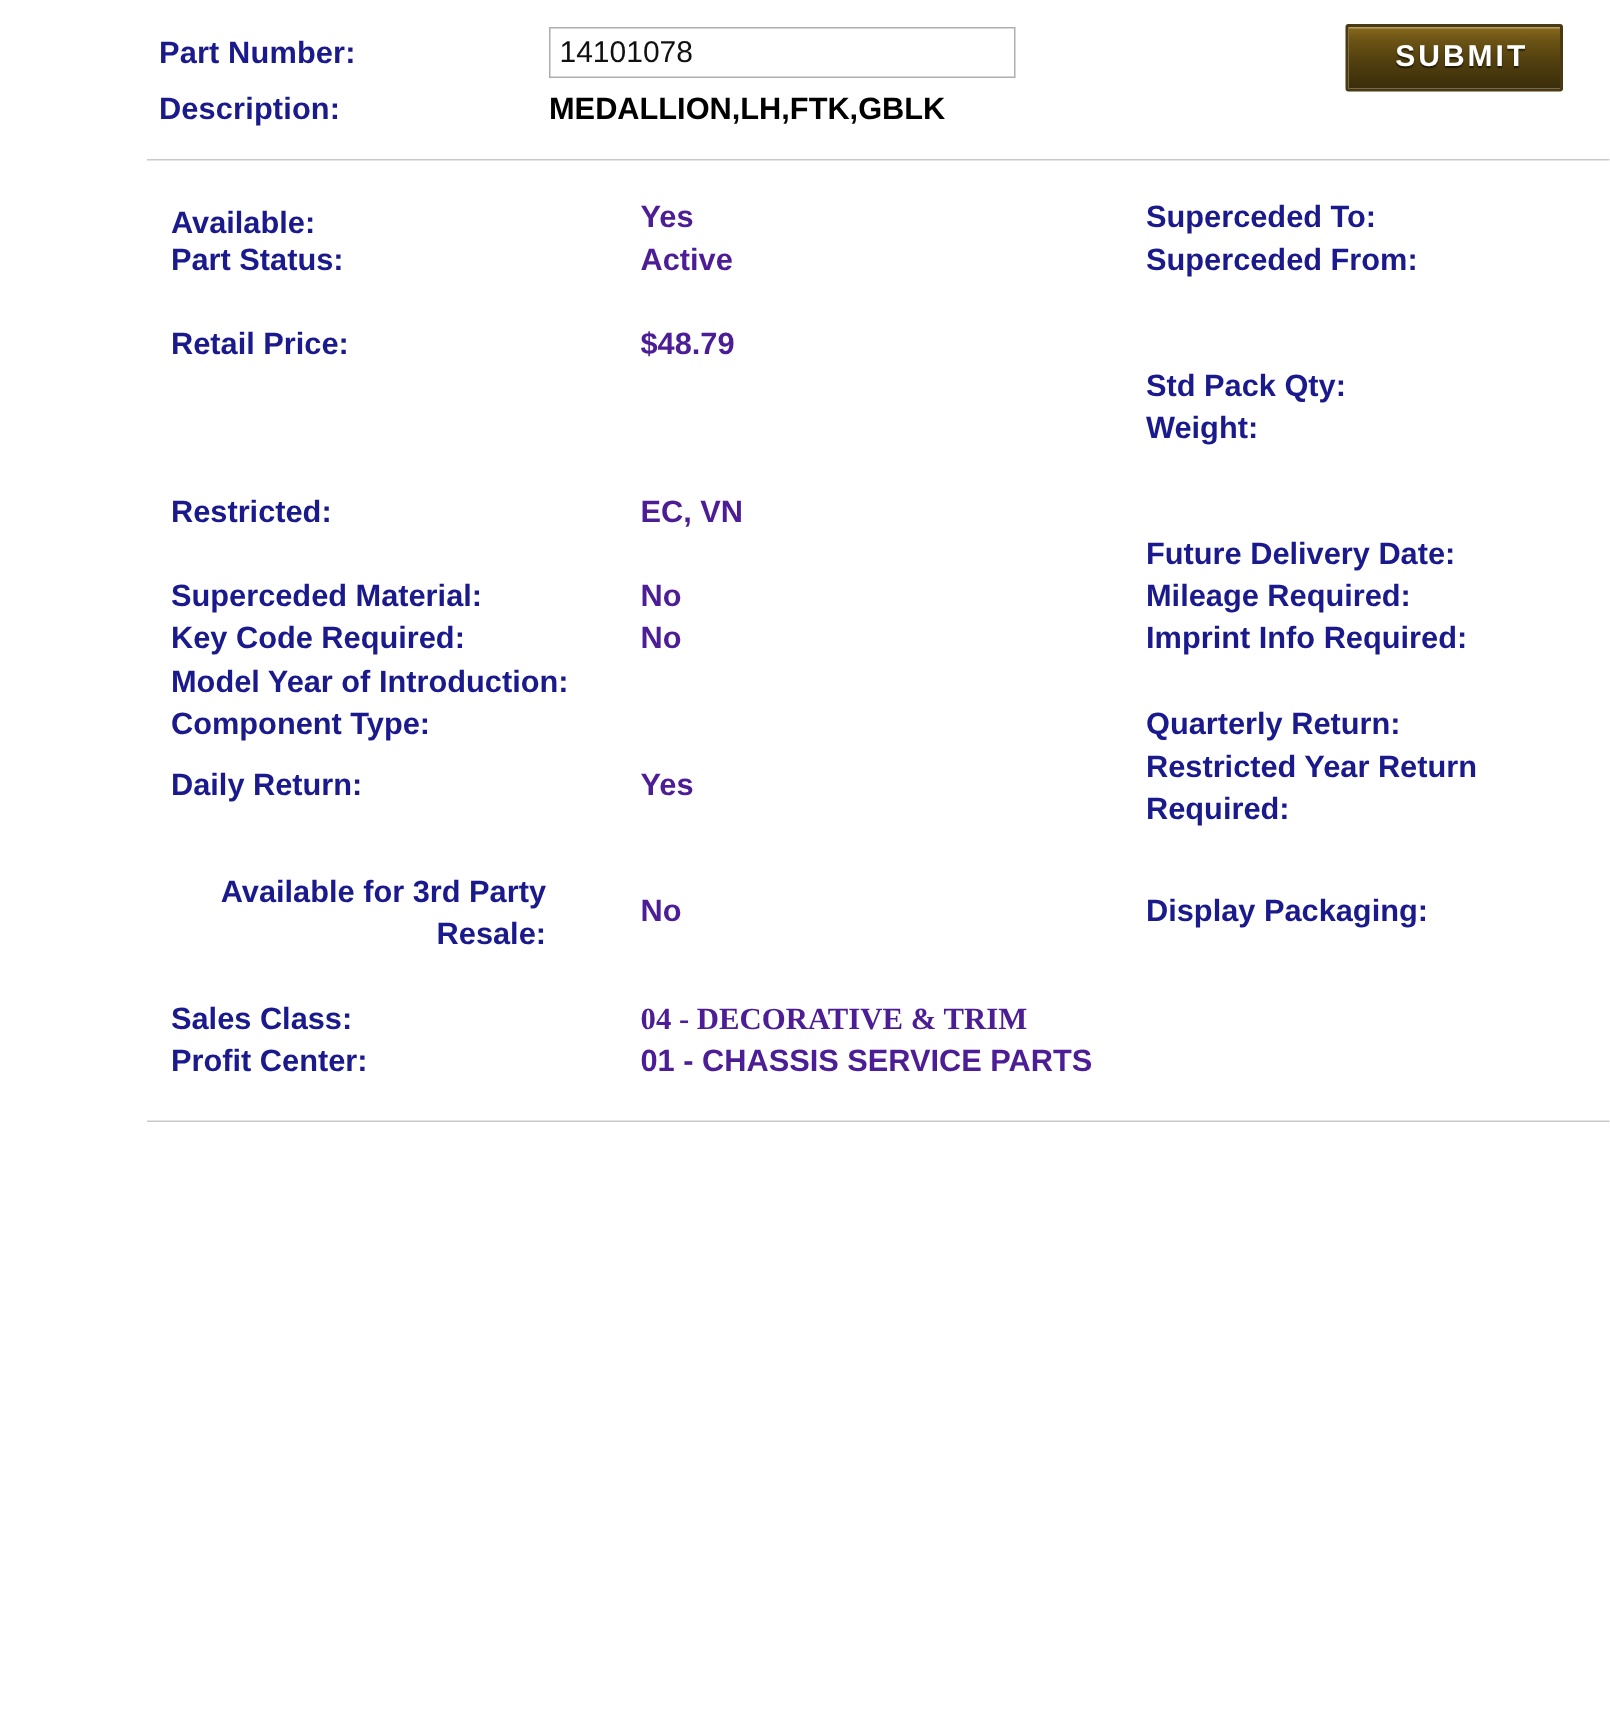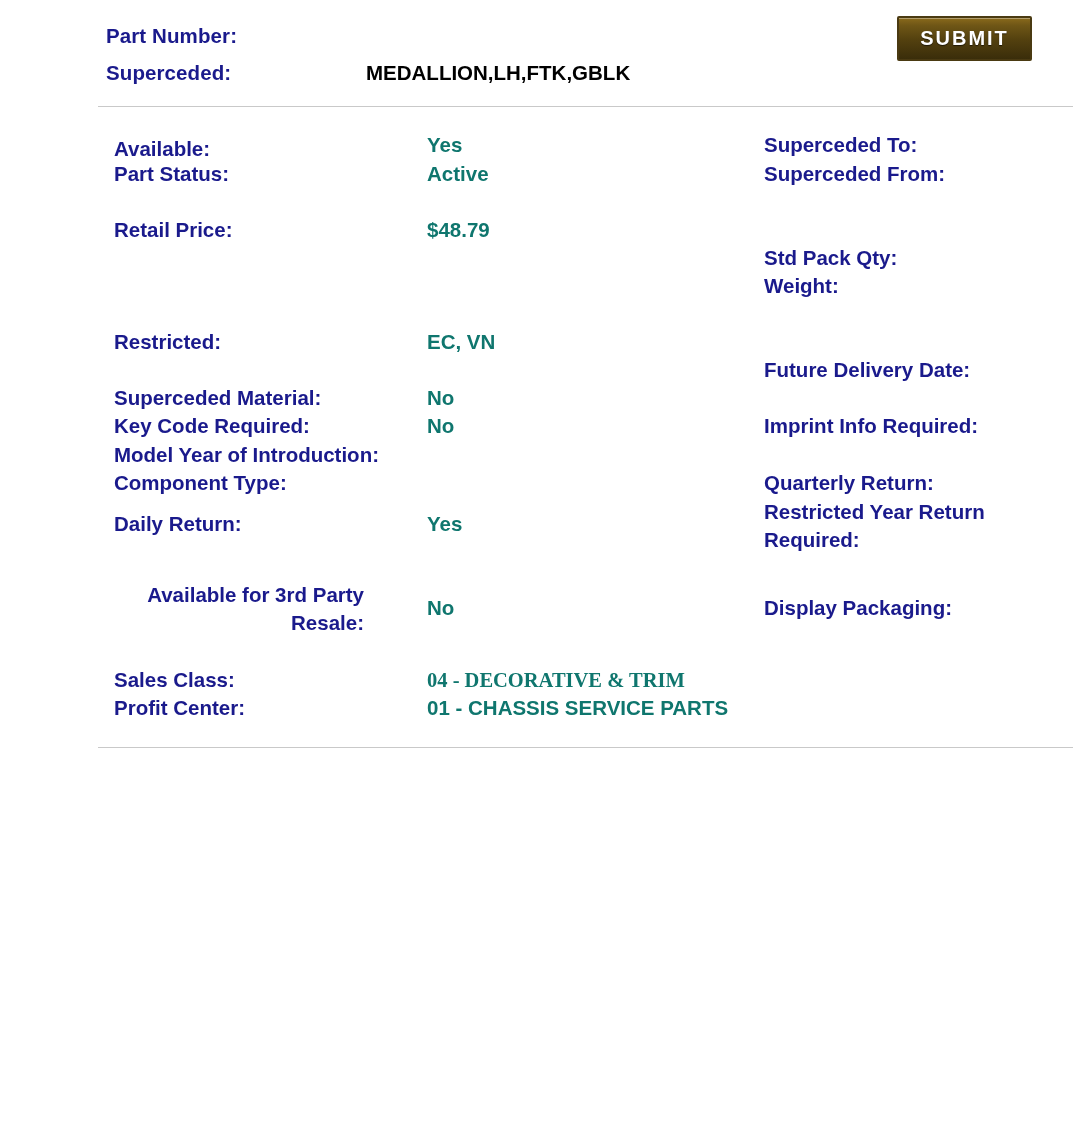--- a/index.html
+++ b/index.html
@@ -80,20 +80,21 @@
     box-shadow: inset 0 1px 0 rgba(255,255,255,0.35);
     color: #ffffff;
     font-weight: bold;
     font-size: 20px;
     letter-spacing: 2px;
     text-align: center;
     line-height: 41px;
     text-shadow: 0 1px 1px rgba(0,0,0,0.6);
     cursor: pointer;
     font-family: "Liberation Sans", sans-serif;
+    padding-left: 10px;
   }
 
   .hr {
     border: none;
     border-top: 1px solid #c9c9c9;
     margin: 0 0 0 66px;
     width: 1007px;
   }
   .hr2 {
     border: none;
@@ -107,21 +108,21 @@
     position: relative;
     height: 640px;
   }
   .cell {
     position: absolute;
     font-size: 20.5px;
     font-weight: bold;
     line-height: 28px;
   }
   .cell.l { color: #1a1a8c; }
-  .cell.v { color: #0f766e; }
+  .cell.v { color: #4c1d95; }
 
   
   .c1l { left: 82px; }
   .c1v { left: 395px; }
   .c2l { left: 732px; }
   .c2v { left: 1045px; }
 
   .wrapw { width: 250px; }
 
   
@@ -130,22 +131,23 @@
     height: 270px;
   }
 </style>
 </head>
 <body>
 
 <div class="page">
 
   <div class="header">
     <div class="lbl hdr-label-pn">Part Number:</div>
+    <input class="pn-input" type="text" value="14101078" style="">
     <div class="submit-btn">SUBMIT</div>
-    <div class="lbl hdr-label-desc">Superceded:</div>
+    <div class="lbl hdr-label-desc">Description:</div>
     <div class="val hdr-desc-val">MEDALLION,LH,FTK,GBLK</div>
   </div>
 
   <hr class="hr">
 
   <div class="detail">
 
     <div class="cell l c1l" style="top:28px;text-align:center;">Available:</div>
     <div class="cell v c1v" style="top:24px;">Yes</div>
 
@@ -190,20 +192,21 @@
 
     <div class="cell l c2l" style="top:137px;">Std Pack Qty:</div>
     <div class="cell v c2v" style="top:137px;">1</div>
 
     <div class="cell l c2l" style="top:165px;">Weight:</div>
     <div class="cell v c2v" style="top:165px;text-align:center;">0.1</div>
 
     <div class="cell l c2l" style="top:249px;">Future Delivery Date:</div>
     <div class="cell v c2v" style="top:249px;"></div>
 
+    <div class="cell l c2l" style="top:277px;">Mileage Required:</div>
     <div class="cell v c2v" style="top:277px;">No</div>
 
     <div class="cell l c2l" style="top:305px;">Imprint Info Required:</div>
     <div class="cell v c2v" style="top:305px;">No</div>
 
     <div class="cell v c2v" style="top:334px;">Yes</div>
 
     <div class="cell l c2l" style="top:362px;">Quarterly Return:</div>
     <div class="cell v c2v" style="top:362px;">Yes</div>
 

